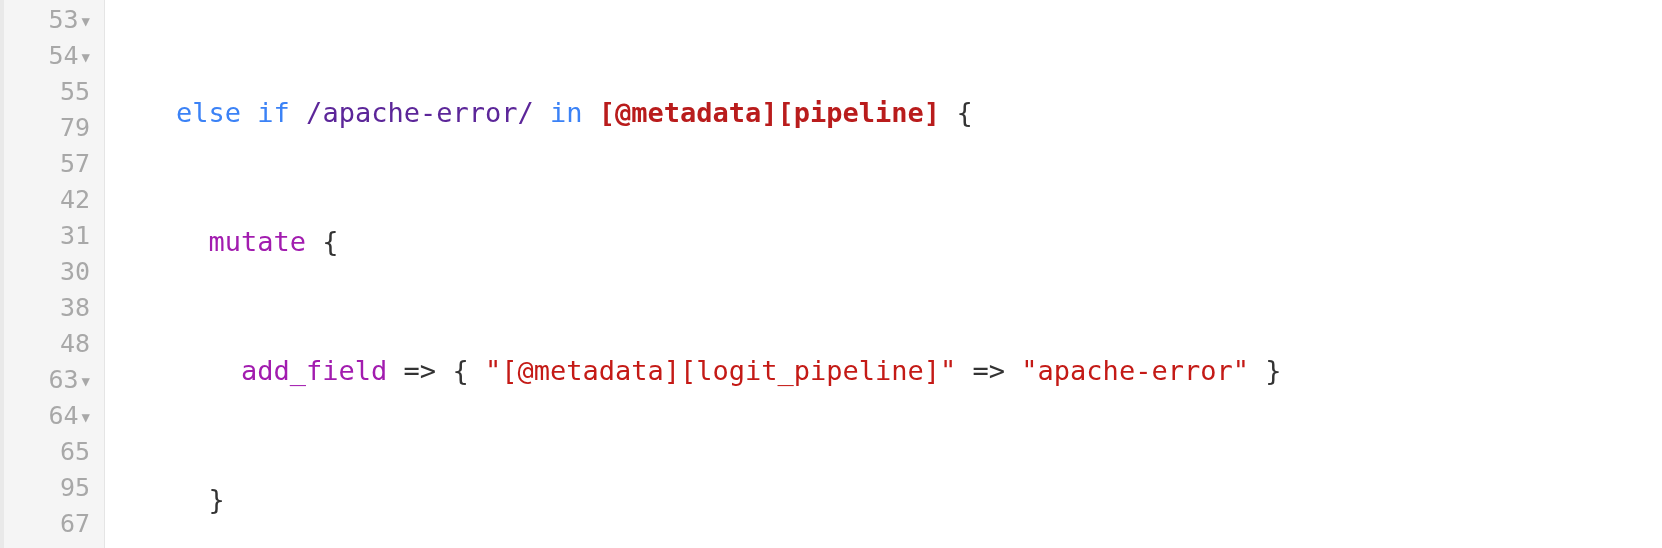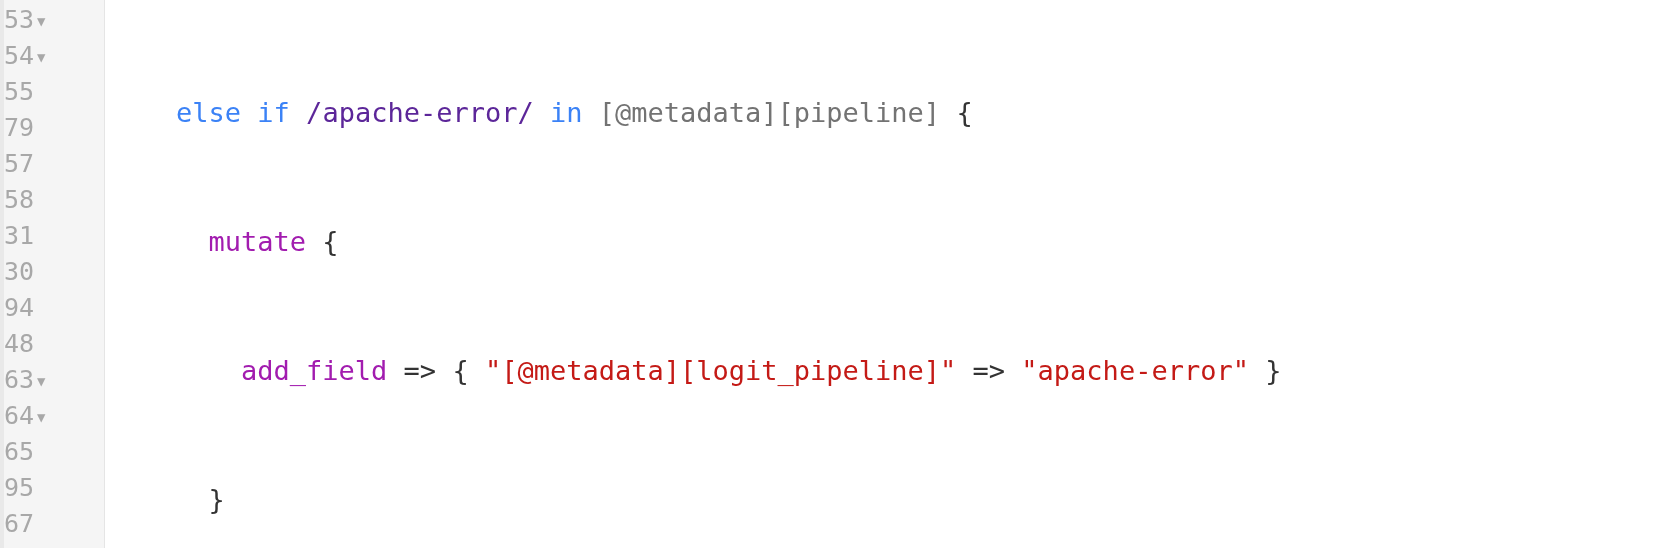--- a/index.html
+++ b/index.html
@@ -20,21 +20,21 @@
   .gutter {
     width: 104px;
     flex: 0 0 104px;
     background: #f5f5f5;
     border-left: 4px solid #e9e9e9;
     padding-top: 2px;
   }
   .gutter-line {
     height: 36px;
     line-height: 36px;
-    text-align: left;
+    text-align: right;
     padding-right: 14px;
     color: #a8a8a8;
     font-size: 25px;
     white-space: nowrap;
   }
   .fold-marker {
     font-size: 14px;
     vertical-align: 2px;
     color: #a8a8a8;
     margin-left: 3px;
@@ -48,39 +48,39 @@
   }
   .code-line {
     height: 36px;
     line-height: 36px;
     color: #323232;
   }
   
   .kw   { color: #3b82f6; }         
   .fn   { color: #a21caf; }         
   .rex  { color: #5c2699; }         
-  .id   { color: #737373; }
+  .id   { color: #b91c1c; font-weight: bold; }
   .br   { color: #333; }
   .arw  { color: #333; }
   .str  { color: #c41a16; }         
 </style>
 </head>
 <body>
 
 <div class="editor">
   <div class="gutter">
     <div class="gutter-line"><span>53</span><span class="fold-marker">▼</span></div>
     <div class="gutter-line"><span>54</span><span class="fold-marker">▼</span></div>
     <div class="gutter-line"><span>55</span></div>
     <div class="gutter-line"><span>79</span></div>
     <div class="gutter-line"><span>57</span></div>
-    <div class="gutter-line"><span>58</span></div>
+    <div class="gutter-line"><span>42</span></div>
     <div class="gutter-line"><span>31</span></div>
     <div class="gutter-line"><span>30</span></div>
-    <div class="gutter-line"><span>94</span></div>
+    <div class="gutter-line"><span>38</span></div>
     <div class="gutter-line"><span>48</span></div>
     <div class="gutter-line"><span>63</span><span class="fold-marker">▼</span></div>
     <div class="gutter-line"><span>64</span><span class="fold-marker">▼</span></div>
     <div class="gutter-line"><span>65</span></div>
     <div class="gutter-line"><span>95</span></div>
     <div class="gutter-line"><span>67</span></div>
   </div>
 
   <div class="code">
     

